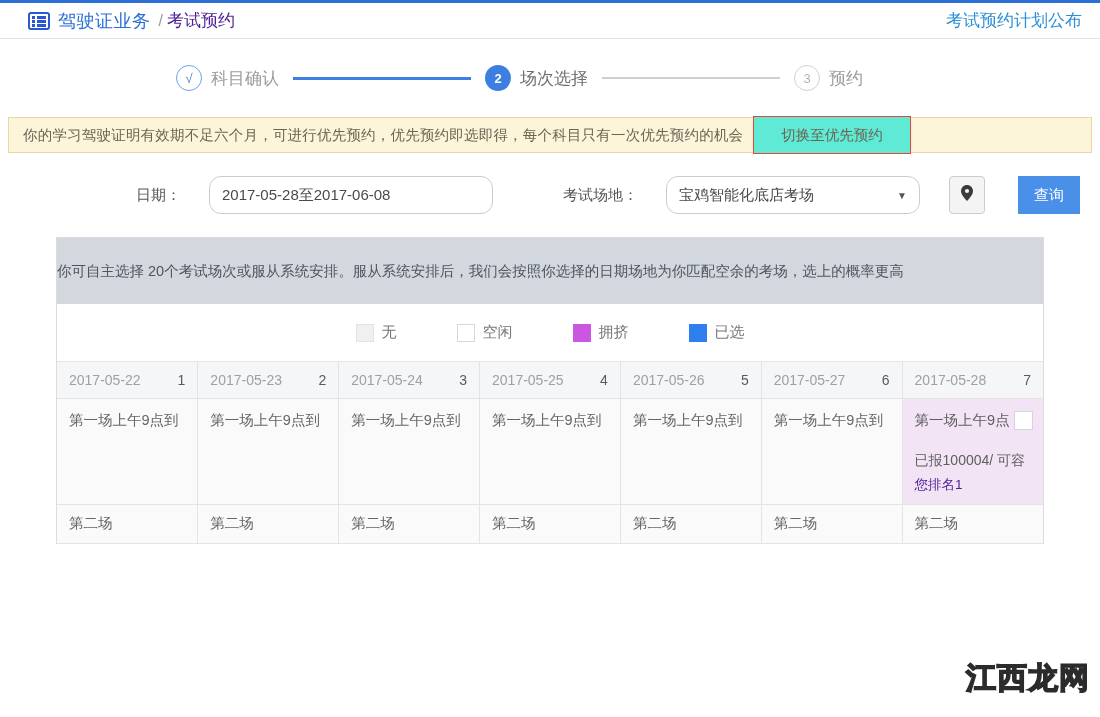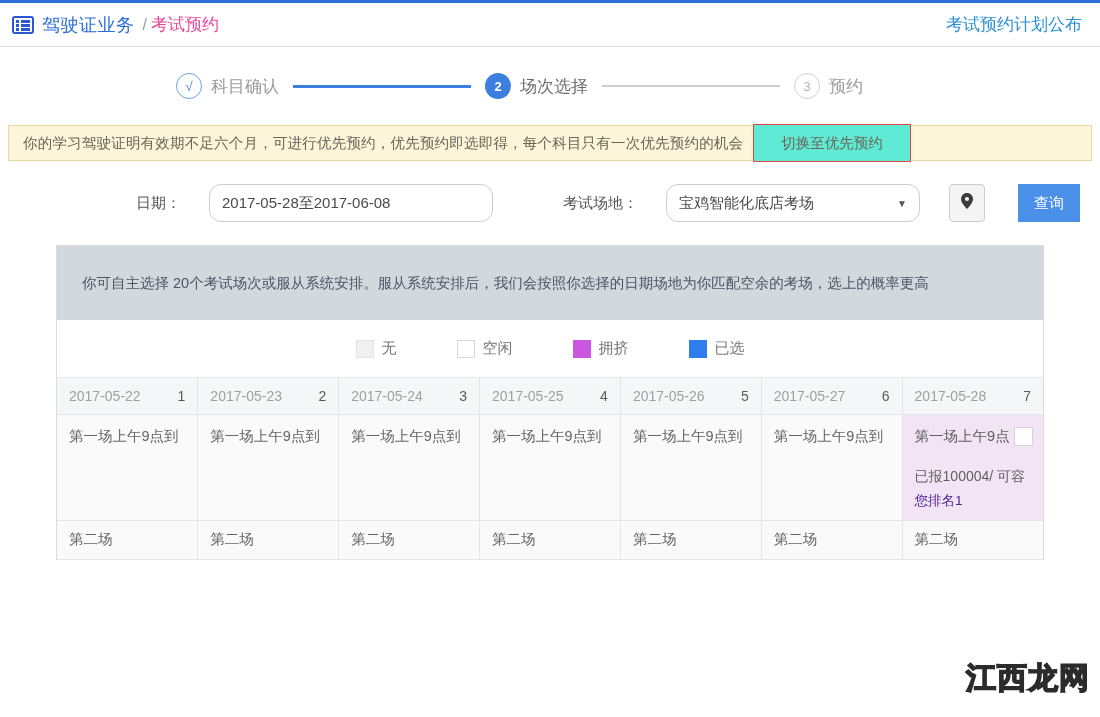--- a/index.html
+++ b/index.html
@@ -9,25 +9,25 @@
     width: 1100px; height: 717px;
     overflow: hidden;
     background: #ffffff;
     font-family: "Liberation Sans", "DejaVu Sans", sans-serif;
     color: #555;
   }
   #page { position: relative; width: 1100px; height: 717px; background: #fff; }
 
   
   .topbar {
-    height: 47px;
+    height: 39px;
     border-top: 3px solid #2b6fd4;
     border-bottom: 1px solid #e2e2e2;
     display: flex; align-items: center;
-    padding: 0 18px 0 12px;
+    padding: 0 18px 0 28px;
     background: #fff;
   }
   .brand { display: flex; align-items: center; }
   .brand-icon {
     width: 22px; height: 18px;
     border: 2px solid #2b56d4;
     border-radius: 3px;
     margin-right: 8px;
     position: relative;
     flex: 0 0 auto;
@@ -36,21 +36,21 @@
     position: absolute; background: #2b56d4; display: block;
   }
   .brand-icon .d1 { left: 2px; top: 2.5px; width: 2.5px; height: 2.5px; }
   .brand-icon .d2 { left: 2px; top: 6.5px; width: 2.5px; height: 2.5px; }
   .brand-icon .d3 { left: 2px; top: 10.5px; width: 2.5px; height: 2.5px; }
   .brand-icon .l1 { left: 6.5px; top: 2.5px; width: 9px; height: 2.5px; }
   .brand-icon .l2 { left: 6.5px; top: 6.5px; width: 9px; height: 2.5px; }
   .brand-icon .l3 { left: 6.5px; top: 10.5px; width: 9px; height: 2.5px; }
   .brand-title { color: #2b6fd4; font-size: 18px; letter-spacing: .5px; }
   .crumb-sep { color: #9a9a9a; font-size: 16px; margin: 0 4px 0 8px; }
-  .crumb-cur { color: #ec4899; font-size: 17px; }
+  .crumb-cur { color: #4c1d95; font-size: 17px; }
   .topbar-right { margin-left: auto; }
   .topbar-link {
     color: #2d8fd6; font-size: 17px; text-decoration: none; cursor: pointer;
   }
 
   
   .stepper {
     height: 78px;
     display: flex; align-items: center;
     padding-left: 176px;
@@ -136,23 +136,22 @@
 
   
   .panel {
     margin: 0 56px 0 56px;
     border: 1px solid #dcdcdc;
     border-bottom: none;
     background: #fff;
   }
   .notice {
     background: #d3d8df;
-    height: 74px;
-    display: flex; align-items: center;
-    padding-left: 25px;
+    height: 66px;
+    display: flex; align-items: center;
     font-size: 14.5px; color: #4f5460; text-align: right;
   }
   .mode-row {
     background: #eef0f4;
     height: 58px;
     display: flex; align-items: center;
     padding-left: 22px;
     border-bottom: 1px solid #e3e5e9;
   }
   .mode-label { font-size: 16.5px; color: #4c4c4c; margin-right: 18px; }

